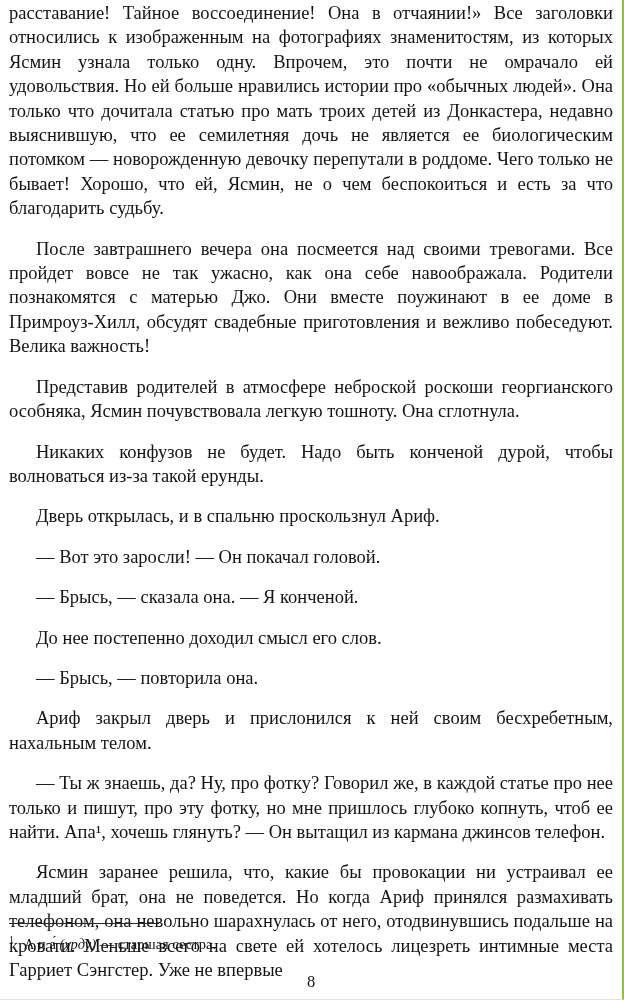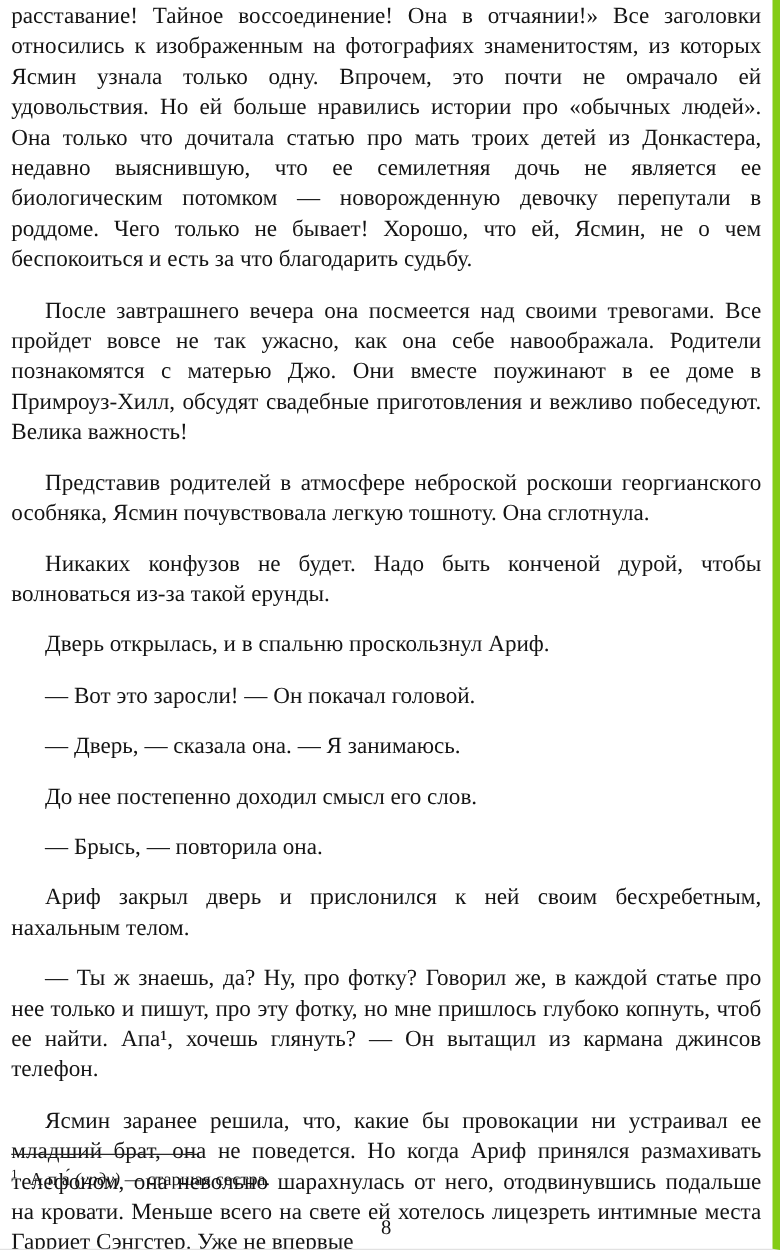--- a/index.html
+++ b/index.html
@@ -6,21 +6,21 @@
     margin: 0;
     padding: 0;
     background: #ffffff;
   }
   .page {
     position: relative;
     width: 624px;
     height: 1000px;
     background: #ffffff;
     box-sizing: border-box;
-    border-right: 6px solid #84cc16;
+    border-right: 2px solid #84cc16;
     border-bottom: 1px solid #e2e2e2;
     font-family: "Liberation Serif", "DejaVu Serif", serif;
     color: #141414;
     overflow: hidden;
   }
   .text-block {
     position: absolute;
     top: 1px;
     left: 9px;
     right: 9px;
@@ -80,21 +80,21 @@
 
 <div class="page">
 
   <div class="text-block">
       <p class="para" lang="ru">расставание! Тайное воссоединение! Она в отчаянии!» Все заголовки относились к изображенным на фотографиях знаменитостям, из которых Ясмин узнала только одну. Впрочем, это почти не омрачало ей удовольствия. Но ей больше нравились истории про «обычных людей». Она только что дочитала статью про мать троих детей из Донкастера, недавно выяснившую, что ее семилетняя дочь не является ее биологическим потомком — новорожденную девочку перепутали в роддоме. Чего только не бывает! Хорошо, что ей, Ясмин, не о чем беспокоиться и есть за что благодарить судьбу.</p>
       <p class="para indent" lang="ru">После завтрашнего вечера она посмеется над своими тревогами. Все пройдет вовсе не так ужасно, как она себе навоображала. Родители познакомятся с матерью Джо. Они вместе поужинают в ее доме в Примроуз-Хилл, обсудят свадебные приготовления и вежливо побеседуют. Велика важность!</p>
       <p class="para indent" lang="ru">Представив родителей в атмосфере неброской роскоши георгианского особняка, Ясмин почувствовала легкую тошноту. Она сглотнула.</p>
       <p class="para indent" lang="ru">Никаких конфузов не будет. Надо быть конченой дурой, чтобы волноваться из-за такой ерунды.</p>
       <p class="para indent" lang="ru">Дверь открылась, и в спальню проскользнул Ариф.</p>
       <p class="para indent" lang="ru">— Вот это заросли! — Он покачал головой.</p>
-      <p class="para indent" lang="ru">— Дверь, — сказала она. — Я занимаюсь.</p>
+      <p class="para indent" lang="ru">— Брысь, — сказала она. — Я конченой.</p>
       <p class="para indent" lang="ru">До нее постепенно доходил смысл его слов.</p>
       <p class="para indent" lang="ru">— Брысь, — повторила она.</p>
       <p class="para indent" lang="ru">Ариф закрыл дверь и прислонился к ней своим бесхребетным, нахальным телом.</p>
       <p class="para indent" lang="ru">— Ты ж знаешь, да? Ну, про фотку? Говорил же, в каждой статье про нее только и пишут, про эту фотку, но мне пришлось глубоко копнуть, чтоб ее найти. Апа¹, хочешь глянуть? — Он вытащил из кармана джинсов телефон.</p>
       <p class="para indent" lang="ru">Ясмин заранее решила, что, какие бы провокации ни устраивал ее младший брат, она не поведется. Но когда Ариф принялся размахивать телефоном, она невольно шарахнулась от него, отодвинувшись подальше на кровати. Меньше всего на свете ей хотелось лицезреть интимные места Гарриет Сэнгстер. Уже не впервые</p>
     </div>
 
   <div class="footnote-area">
     <div class="footnote-rule"></div>
     <div class="footnote">

